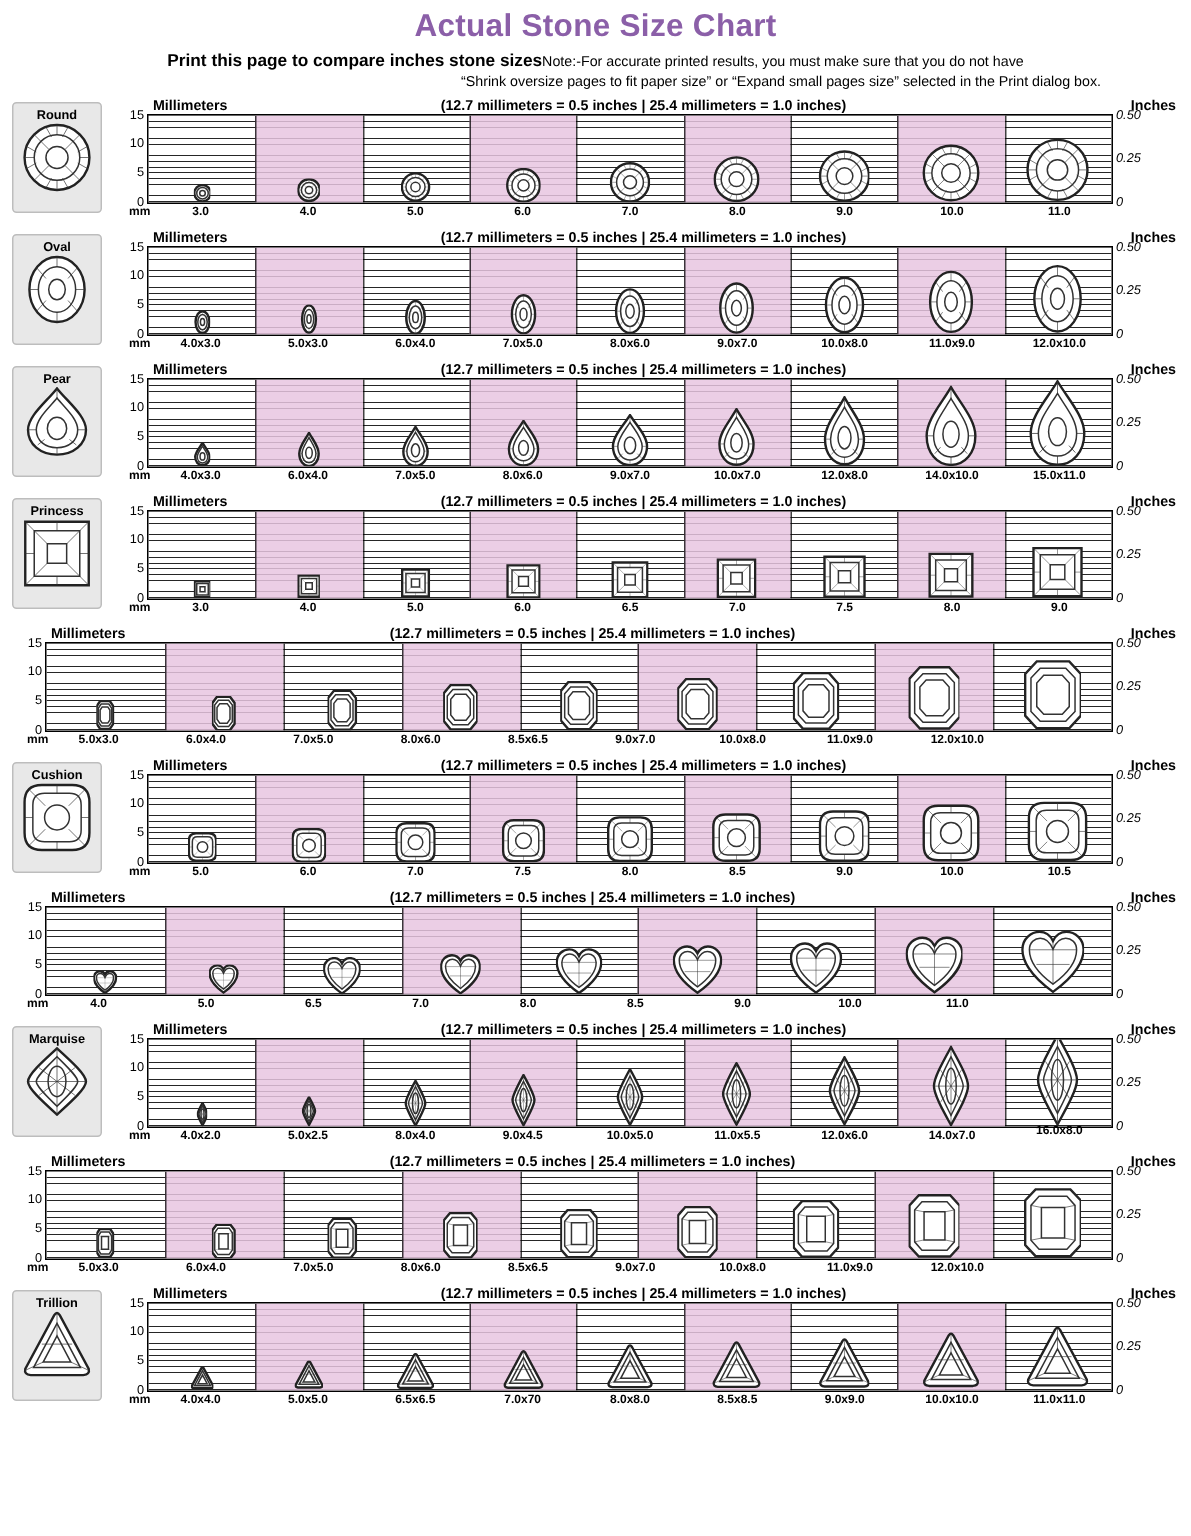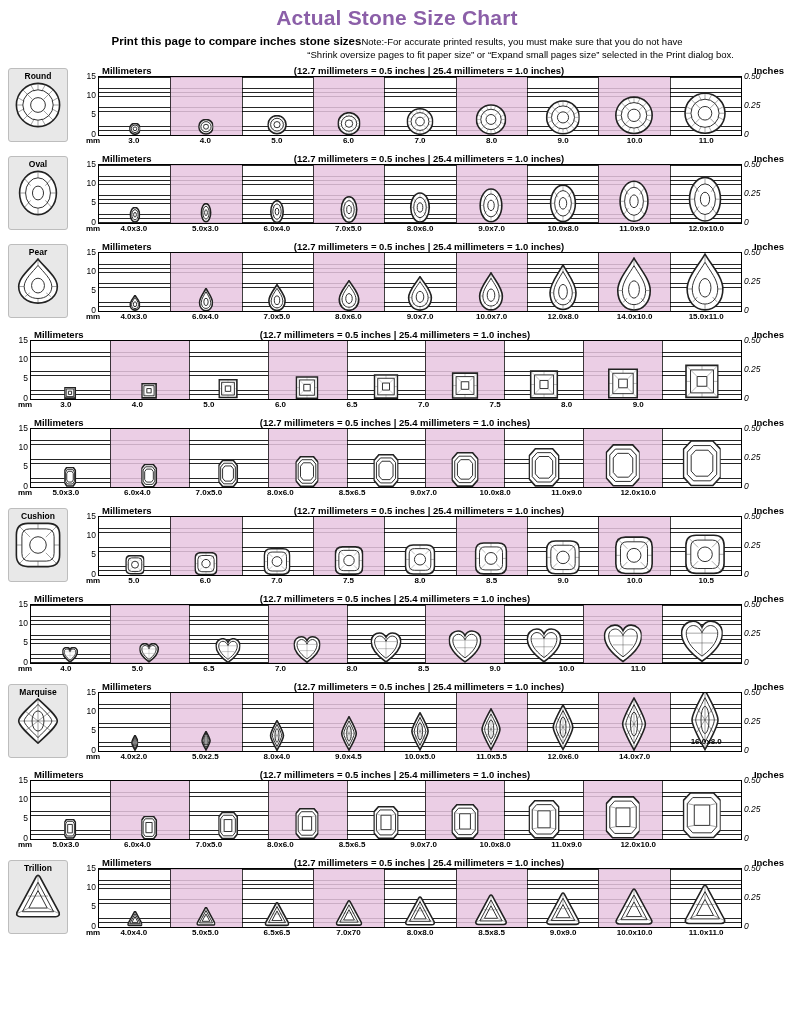--- a/index.html
+++ b/index.html
@@ -647,20 +647,34 @@
         <div class="mmlabel" style="left: 204.889px; bottom: 1px;">7.0x5.0</div>
         <div class="mmlabel" style="left: 276.444px; bottom: 1px;">8.0x6.0</div>
         <div class="mmlabel" style="left: 348px; bottom: 1px;">9.0x7.0</div>
         <div class="mmlabel" style="left: 419.556px; bottom: 1px;">10.0x7.0</div>
         <div class="mmlabel" style="left: 491.111px; bottom: 1px;">12.0x8.0</div>
         <div class="mmlabel" style="left: 562.667px; bottom: 1px;">14.0x10.0</div>
         <div class="mmlabel" style="left: 634.222px; bottom: 1px;">15.0x11.0</div>
       </div>
     </div>
     <div class="row">
+      <div class="shapebox">
+        <div class="nm">Princess</div>
+        <div>
+          <svg width="46" height="46" viewBox="0 0 100 100" preserveAspectRatio="none">
+            <rect x="4" y="4" width="92" height="92" stroke="#222" fill="#ffffff" stroke-width="1.6" vector-effect="non-scaling-stroke"></rect>
+            <rect x="17" y="17" width="66" height="66" stroke="#333" fill="none" stroke-width="1" vector-effect="non-scaling-stroke"></rect>
+            <rect x="36" y="36" width="28" height="28" stroke="#333" fill="none" stroke-width="1" vector-effect="non-scaling-stroke"></rect>
+            <g stroke="#333" fill="none" stroke-width="1" vector-effect="non-scaling-stroke">
+              <path d="M4 4 L36 36 M96 4 L64 36 M96 96 L64 64 M4 96 L36 64"></path>
+              <path d="M50 17 L50 4 M50 83 L50 96 M17 50 L4 50 M83 50 L96 50"></path>
+            </g>
+          </svg>
+        </div>
+      </div>
       <div class="plot">
         <div class="hdr-mm">Millimeters</div>
         <div class="hdr-mid">(12.7 millimeters = 0.5 inches |  25.4 millimeters = 1.0 inches)</div>
         <div class="hdr-in">Inches</div>
         <div class="ytick" style="top: 10px;">15</div>
         <div class="ytick" style="top: 29.3333px;">10</div>
         <div class="ytick" style="top: 48.6667px;">5</div>
         <div class="ytick" style="top: 68px;">0</div>
         <div class="ytickR" style="top: 10px;">0.50</div>
         <div class="ytickR" style="top: 39px;">0.25</div>
@@ -1373,21 +1387,21 @@
         </div>
         <div class="mmtag" style="left: 14px; bottom: 1px;">mm</div>
         <div class="mmlabel" style="left: 61.7778px; bottom: 1px;">4.0x2.0</div>
         <div class="mmlabel" style="left: 133.333px; bottom: 1px;">5.0x2.5</div>
         <div class="mmlabel" style="left: 204.889px; bottom: 1px; margin-top: 40px;">8.0x4.0</div>
         <div class="mmlabel" style="left: 276.444px; bottom: 1px;">9.0x4.5</div>
         <div class="mmlabel" style="left: 348px; bottom: 1px;">10.0x5.0</div>
         <div class="mmlabel" style="left: 419.556px; bottom: 1px;">11.0x5.5</div>
         <div class="mmlabel" style="left: 491.111px; bottom: 1px;">12.0x6.0</div>
         <div class="mmlabel" style="left: 562.667px; bottom: 1px;">14.0x7.0</div>
-        <div class="mmlabel" style="left: 634.222px; bottom: 16px;">16.0x8.0</div>
+        <div class="mmlabel" style="left: 634.222px; bottom: 4px;">16.0x8.0</div>
       </div>
     </div>
     <div class="row">
       <div class="plot">
         <div class="hdr-mm">Millimeters</div>
         <div class="hdr-mid">(12.7 millimeters = 0.5 inches |  25.4 millimeters = 1.0 inches)</div>
         <div class="hdr-in">Inches</div>
         <div class="ytick" style="top: 10px;">15</div>
         <div class="ytick" style="top: 29.3333px;">10</div>
         <div class="ytick" style="top: 48.6667px;">5</div>

